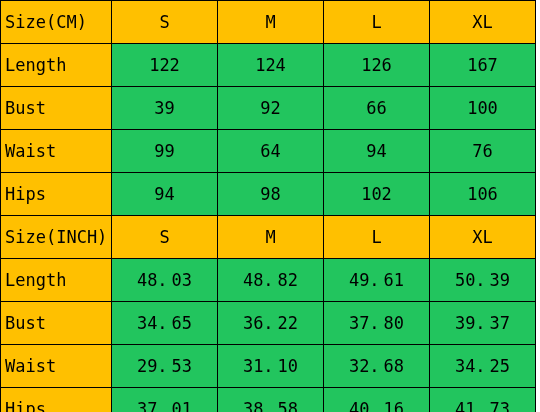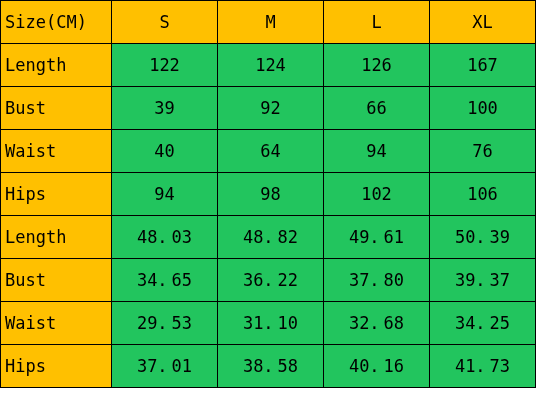--- a/index.html
+++ b/index.html
@@ -98,31 +98,38 @@
         </tr>
         <tr>
           <td class="lbl">Bust</td>
           <td class="val">39</td>
           <td class="val">92</td>
           <td class="val">66</td>
           <td class="val">100</td>
         </tr>
         <tr>
           <td class="lbl">Waist</td>
-          <td class="val">40</td>
+          <td class="val">99</td>
           <td class="val">64</td>
           <td class="val">94</td>
           <td class="val">76</td>
         </tr>
         <tr>
           <td class="lbl">Hips</td>
           <td class="val">94</td>
           <td class="val">98</td>
           <td class="val">102</td>
           <td class="val">106</td>
+        </tr>
+        <tr>
+          <td class="lbl">Size(INCH)</td>
+          <td class="hdr">S</td>
+          <td class="hdr">M</td>
+          <td class="hdr">L</td>
+          <td class="hdr">XL</td>
         </tr>
         <tr>
           <td class="lbl">Length</td>
           <td class="val">48.<span class="dec-gap"></span>03</td>
           <td class="val">48.<span class="dec-gap"></span>82</td>
           <td class="val">49.<span class="dec-gap"></span>61</td>
           <td class="val">50.<span class="dec-gap"></span>39</td>
         </tr>
         <tr>
           <td class="lbl">Bust</td>

